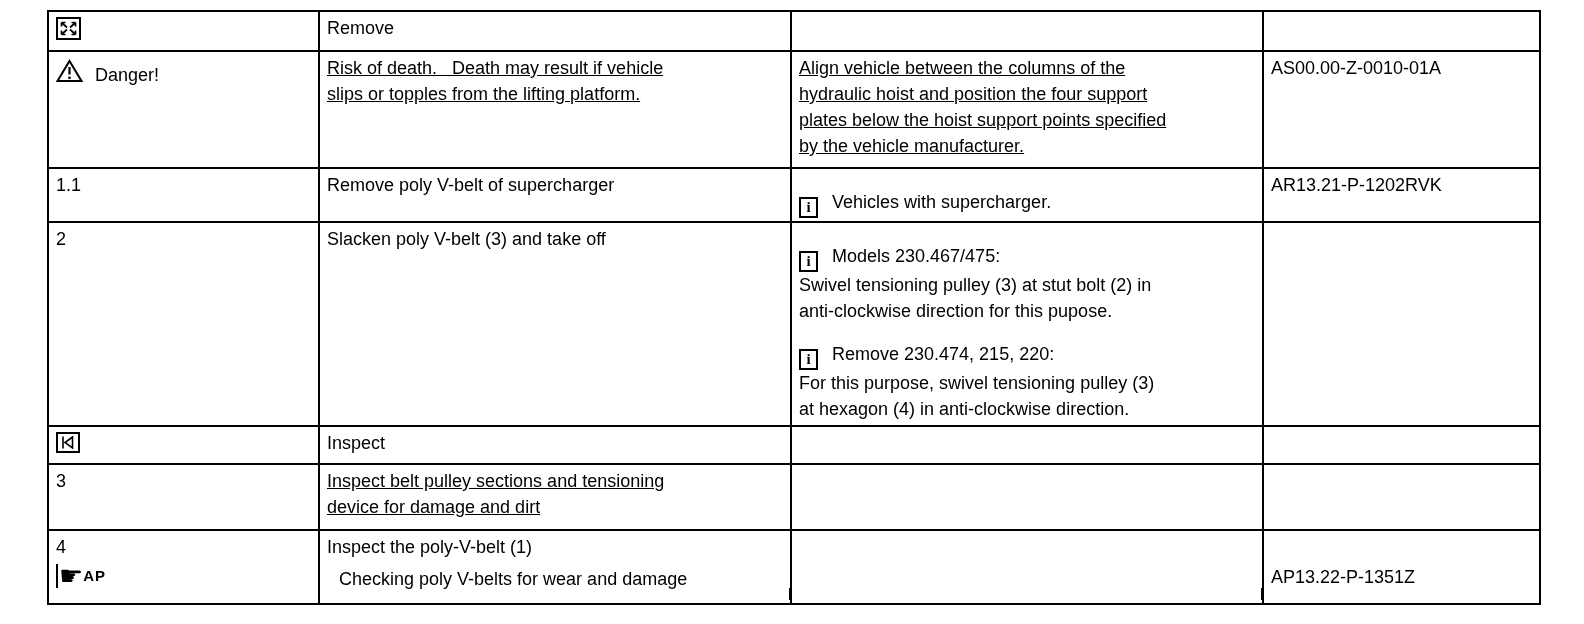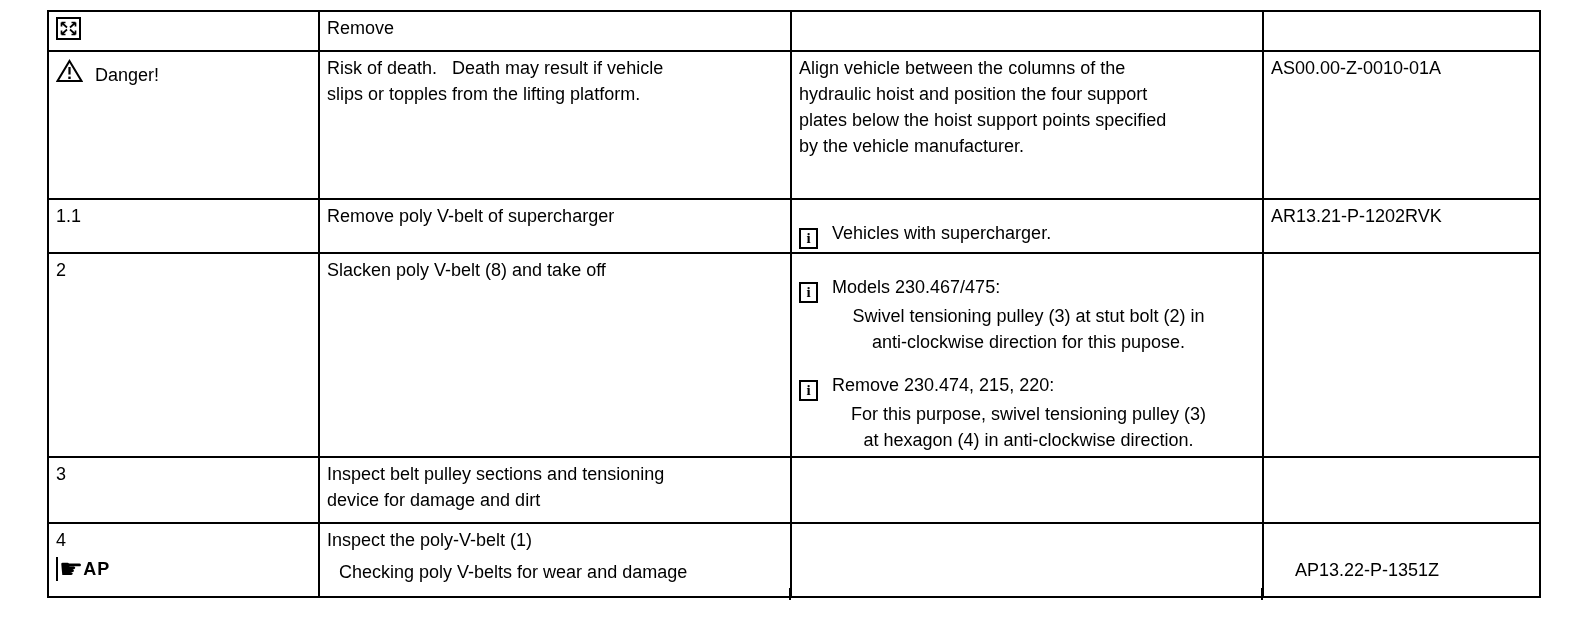--- a/index.html
+++ b/index.html
@@ -12,44 +12,44 @@
     position:absolute; left:47px; top:10px;
     border-collapse:collapse; table-layout:fixed;
   }
   .proc-table td {
     border:2px solid #000;
     vertical-align:top;
     padding:3px 4px 3px 7px;
     font-size:18px;
     line-height:26px;
   }
-  .pre { white-space:pre-wrap; }
+  .pre { white-space:pre-wrap;text-decoration:underline; }
   .col1 { width:271px; } .col2 { width:472px; } .col3 { width:472px; } .col4 { width:277px; }
 
   .icon-box { display:inline-block; margin:2px 0 0 0; }
 
   .danger-wrap { display:flex; align-items:center; gap:12px; padding-top:4px; }
 
   .info-icon {
     display:inline-block; width:19px; height:21px;
     border:2px solid #000;
     font-family:"Liberation Serif", serif; font-weight:bold;
     font-size:15px; line-height:16px; text-align:center;
     margin-right:9px; vertical-align:-4px;
   }
   .note-line { margin-top:17px; }
-  .note-body { white-space:pre-wrap;text-align:center; }
+  .note-body { white-space:pre-wrap; }
 
   .ap-row { margin-top:4px; display:flex; align-items:center; }
   .ap-bar { display:inline-block; width:2px; height:24px; background:#000; margin-right:1px; }
   .hand-icon { font-size:27px; line-height:24px; }
-  .ap-label { font-weight:bold; font-size:18px; letter-spacing:1px; line-height:24px; }
+  .ap-label { font-weight:bold; font-size:15px; letter-spacing:1px; line-height:24px; }
 
   .sub-action { margin-top:6px;margin-left:12px; }
-  .ref-low { margin-top:30px;margin-left:24px; }
+  .ref-low { margin-top:30px; }
 
   .cutoff-tick { position:absolute; width:2px; height:12px; background:#000; }
   #tick1 { left:789px; top:588px; }
   #tick2 { left:1261px; top:588px; }
 </style>
 </head>
 <body>
 
 <table class="proc-table">
   <colgroup>
@@ -75,21 +75,21 @@
       </span>
     </td>
     <td>
       <span>Remove</span>
     </td>
     <td></td>
     <td></td>
   </tr>
 
   <tr>
-    <td style="height:148px;">
+    <td style="height:117px;">
       <div class="danger-wrap">
         <span>
           <svg width="27" height="24" viewBox="0 0 27 24">
             <path d="M13.5 2 L25.5 22 H1.5 Z" fill="none" stroke="#000" stroke-width="2"></path>
             <rect x="12.4" y="8" width="2.2" height="7.5" fill="#000"></rect>
             <rect x="12.3" y="17.6" width="2.4" height="2.4" fill="#000"></rect>
           </svg>
         </span>
         <span>Danger!</span>
       </div>
@@ -125,39 +125,55 @@
     <td>
       <span>AR13.21-P-1202RVK</span>
     </td>
   </tr>
 
   <tr>
     <td style="height:204px;">
       <span>2</span>
     </td>
     <td>
-      <span>Slacken poly V-belt (8) and take off</span>
+      <span>Slacken poly V-belt (3) and take off</span>
     </td>
     <td>
       <div class="note-line">
         <span class="info-icon">i</span>
         <span>Models 230.467/475:</span>
       </div>
       <div class="note-body">Swivel tensioning pulley (3) at stut bolt (2) in
 anti-clockwise direction for this pupose.</div>
       <div class="note-line">
         <span class="info-icon">i</span>
         <span>Remove 230.474, 215, 220:</span>
       </div>
       <div class="note-body">For this purpose, swivel tensioning pulley (3)
 at hexagon (4) in anti-clockwise direction.</div>
     </td>
     <td></td>
   </tr>
 
+  <tr>
+    <td style="height:35px;">
+      <span class="icon-box">
+        <svg width="24" height="21" viewBox="0 0 24 21">
+          <rect x="1" y="1" width="22" height="19" fill="none" stroke="#000" stroke-width="2"></rect>
+          <path d="M16.5 5 L9 10.5 L16.5 16 Z" fill="none" stroke="#000" stroke-width="1.6"></path>
+          <line x1="7" y1="4.5" x2="7" y2="16.5" stroke="#000" stroke-width="1.6"></line>
+        </svg>
+      </span>
+    </td>
+    <td>
+      <span>Inspect</span>
+    </td>
+    <td></td>
+    <td></td>
+  </tr>
 
   <tr>
     <td style="height:66px;">
       <span>3</span>
     </td>
     <td>
       <div class="pre">Inspect belt pulley sections and tensioning
 device for damage and dirt</div>
     </td>
     <td></td>

